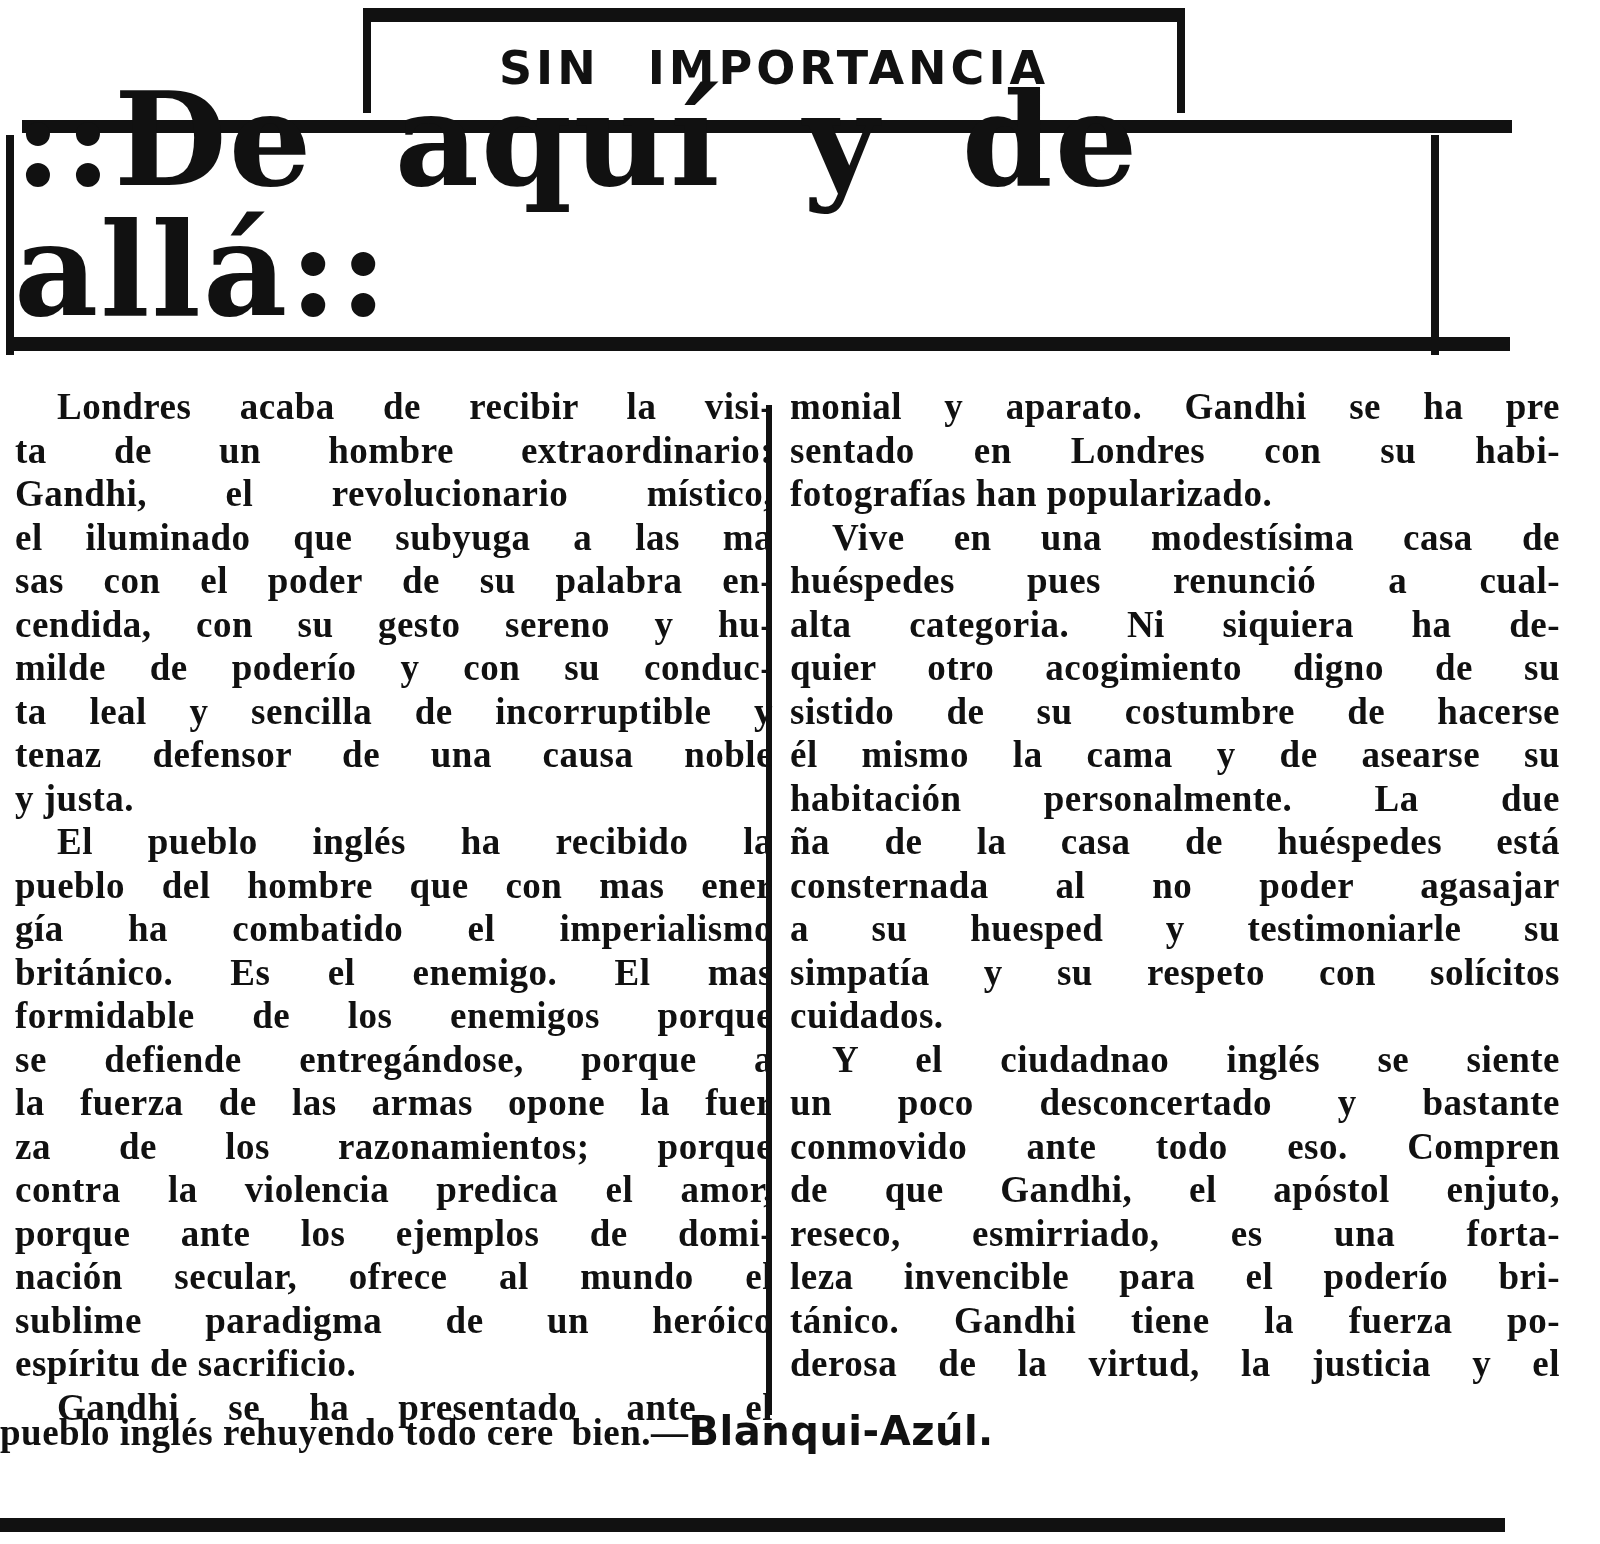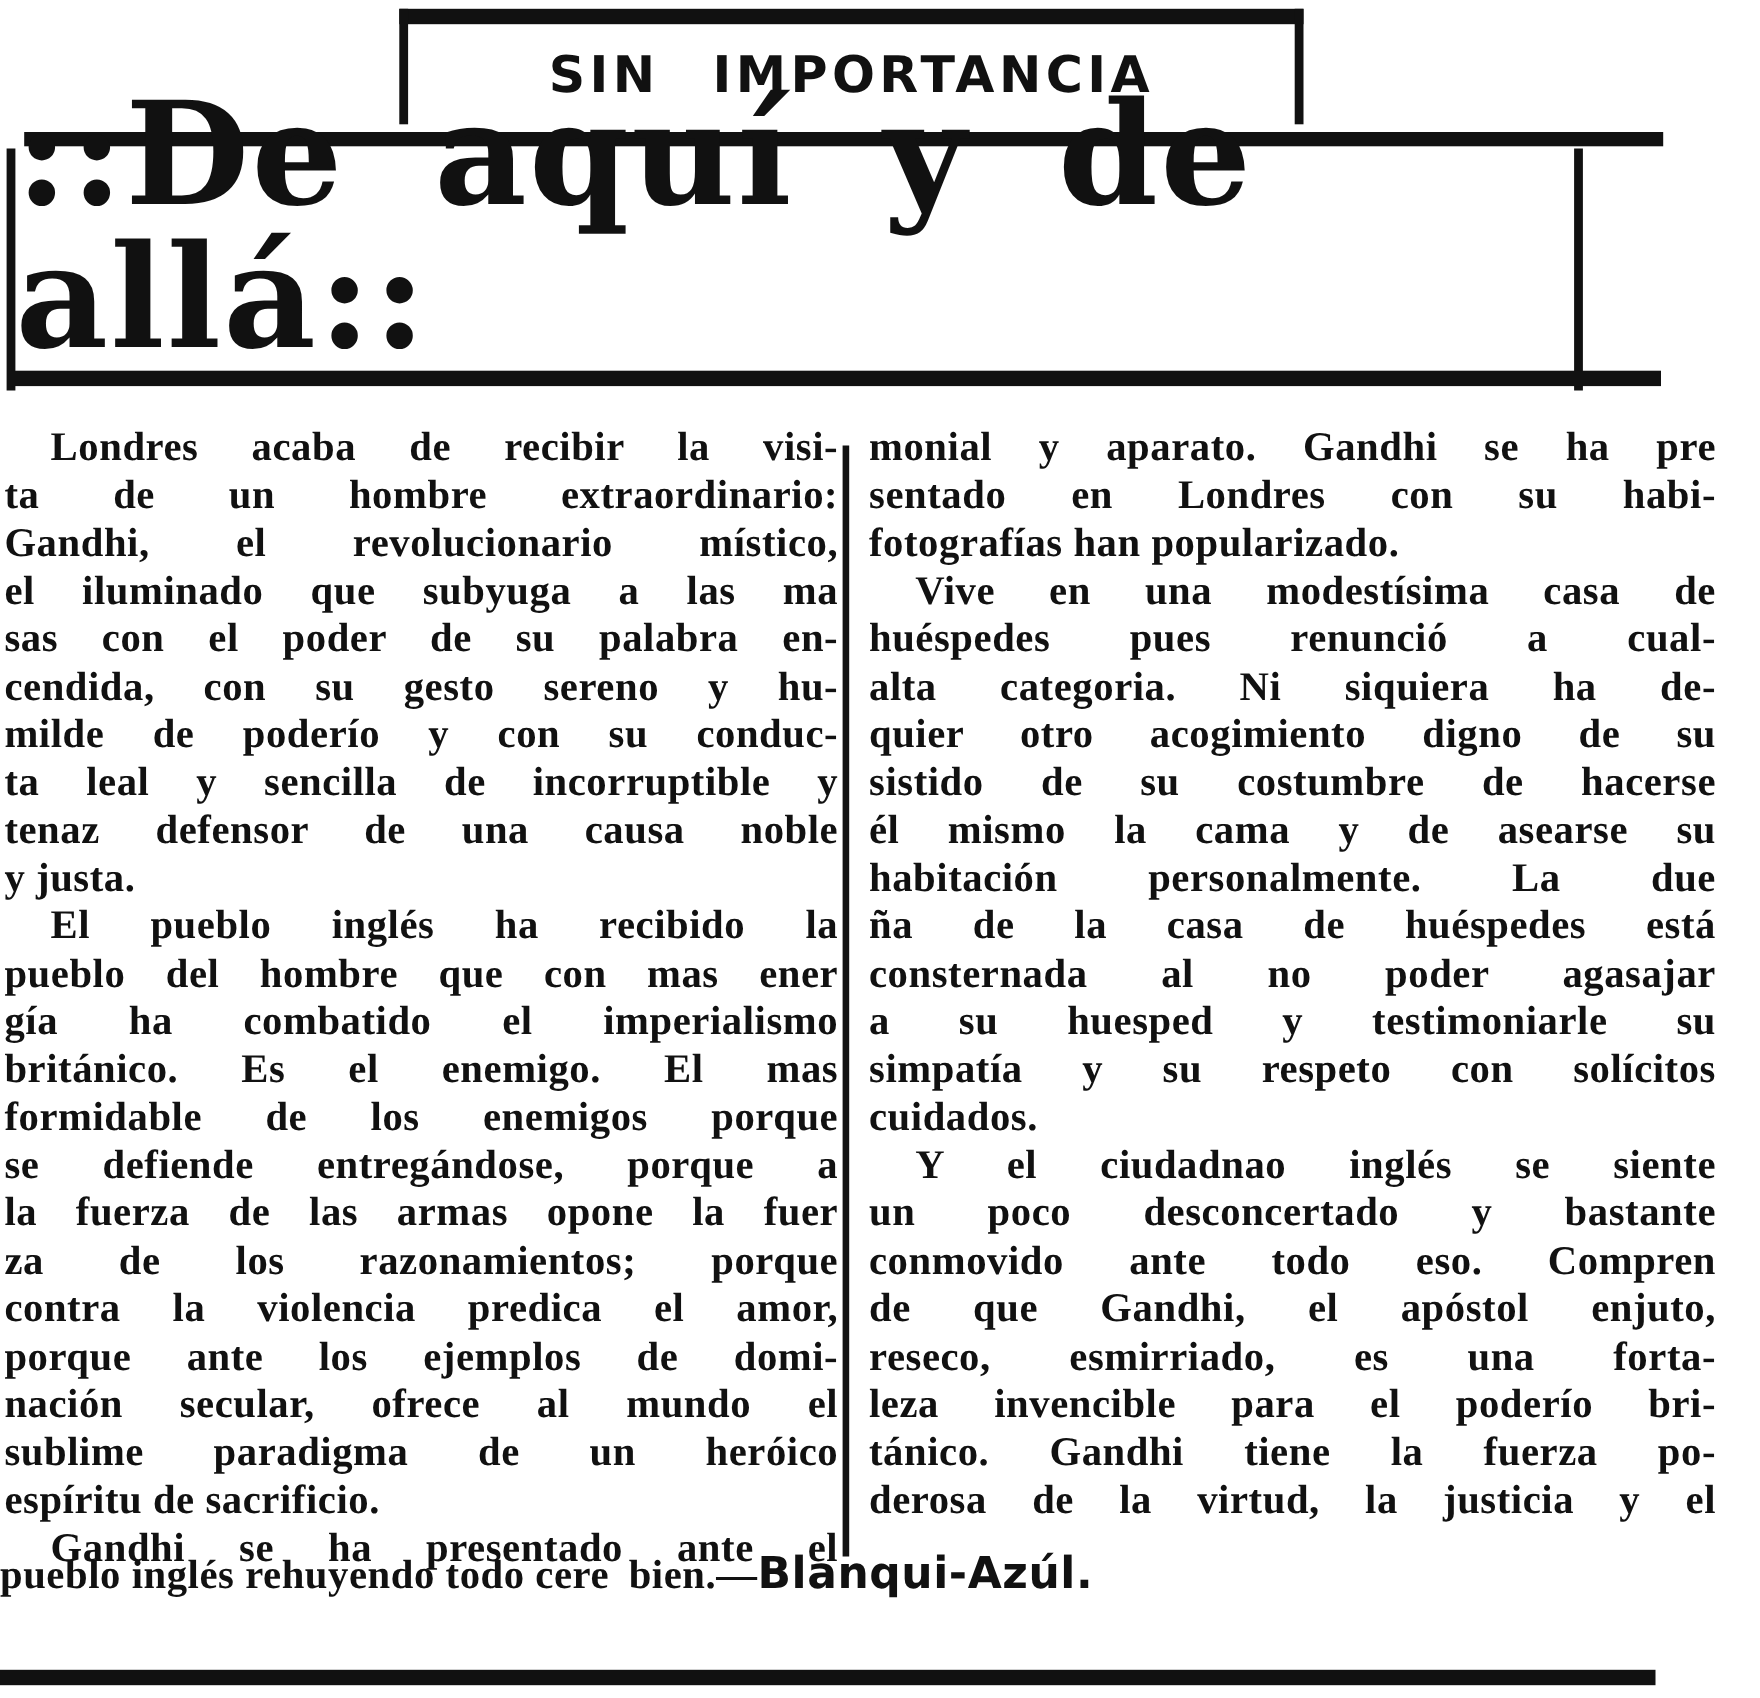--- a/index.html
+++ b/index.html
@@ -23,21 +23,21 @@
       display: flex; align-items: center; justify-content: center;
     }
     .title {
       font-family: "DejaVu Serif", serif; font-weight: 700; font-size: 130px;
       letter-spacing: 2px; word-spacing: 34px; color: #111; line-height: 1; margin-top: 8px;
     }
     .col {
       position: absolute; top: 385px; font-weight: 700; font-size: 37px;
       line-height: 43.5px; letter-spacing: 0.5px;
     }
-    .col-left { left: 4px; width: 758px; }
+    .col-left { left: 15px; width: 758px; }
     .col-right { left: 790px; width: 770px; }
     .line { display: block; white-space: nowrap; text-align: justify; text-align-last: justify; height: 43.5px; overflow: hidden; }
     .line.last { text-align-last: left; }
     .line.indent { padding-left: 42px; }
     .col-rule { position: absolute; left: 766px; top: 405px; width: 6px; height: 1010px; background: #111; }
     .signature { font-family: "DejaVu Sans", sans-serif; font-weight: 900; font-size: 40px; }
     .bottom-line {
       position: absolute; left: 0; top: 1410px; width: 1200px;
       font-weight: 700; font-size: 37px; line-height: 43.5px; white-space: nowrap; letter-spacing: 0.5px;
     }

